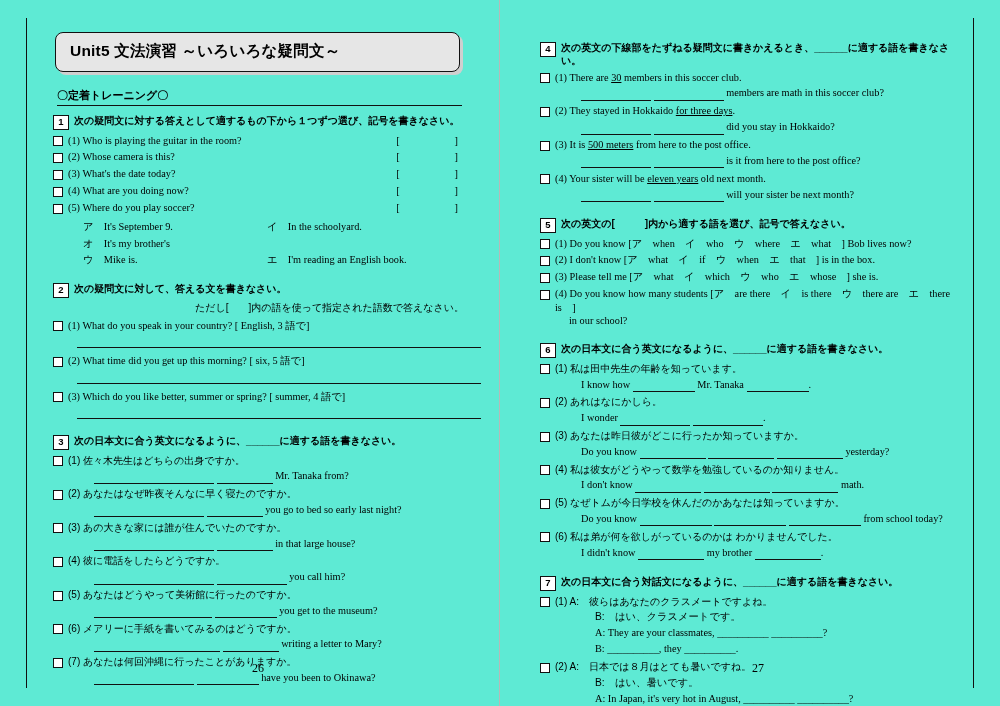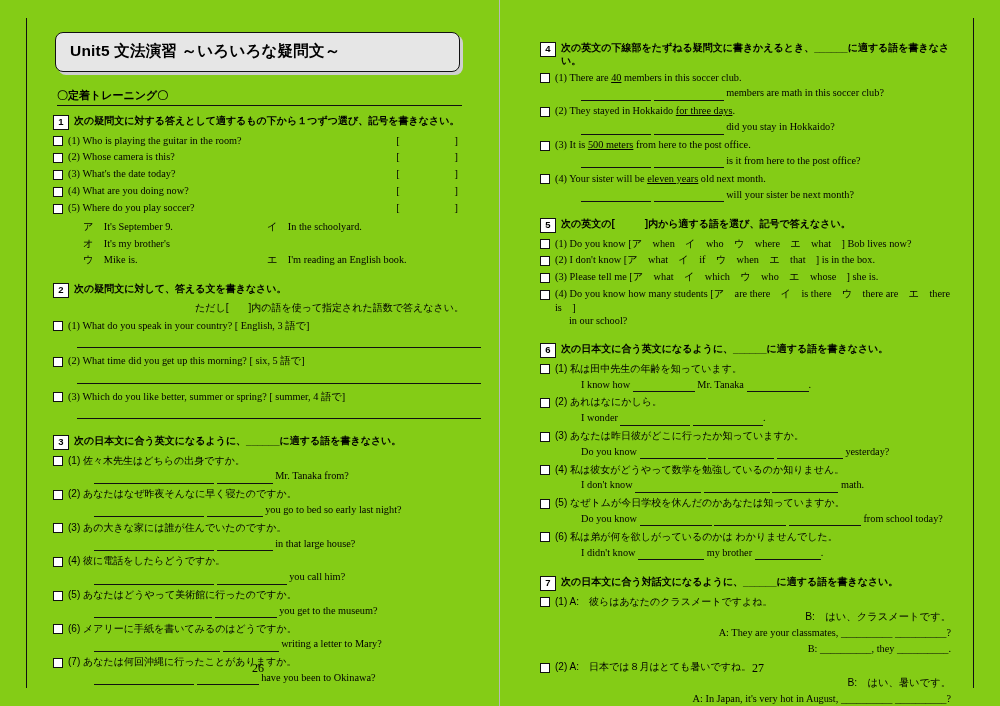--- a/index.html
+++ b/index.html
@@ -1,17 +1,17 @@
 <!DOCTYPE html>
 <html><head>
 <meta charset="utf-8">
 <style>
   html,body{margin:0;padding:0;background:#f2f2f2;}
   body{font-family:"Liberation Serif", serif;}
-  .page{position:relative;width:1000px;height:706px;background:#84cc16;overflow:hidden;}
+  .page{position:relative;width:1000px;height:706px;background:#5eead4;overflow:hidden;}
   .spine{position:absolute;left:499px;top:0;width:1px;height:706px;background:#b8b8b8;}
   .sheet{position:absolute;top:0;height:706px;width:500px;}
   .sheet.left{left:0;}
   .sheet.right{left:500px;}
   .inner{position:absolute;top:18px;bottom:18px;}
   .left .inner{left:26px;right:30px;border-left:1px solid #111;}
   .right .inner{left:30px;right:26px;border-right:1px solid #111;}
   .col{position:absolute;top:0;bottom:0;}
   .left .col{left:16px;right:0;}
   .right .col{left:0;right:16px;}
@@ -34,21 +34,21 @@
 
   .item{display:flex;align-items:flex-start;gap:5px;margin-top:3.5px;font-size:10.2px;line-height:1.3;}
   .cb{flex:0 0 auto;width:8px;height:8px;border:1px solid #111;margin-top:2.5px;background:#fff;}
   .item .body{flex:1 1 auto;}
   .en{font-family:"Liberation Serif", serif;font-size:10.3px;}
   .ja{font-family:"Liberation Sans", sans-serif;font-size:10px;}
   .u{text-decoration:underline;}
   .brk{display:flex;justify-content:space-between;align-items:baseline;}
   .bracket{font-family:"Liberation Serif", serif;font-size:10.3px;letter-spacing:6px;white-space:nowrap;padding-left:8px;}
   .sub{margin:2.5px 0 0 26px;font-size:10.3px;}
-  .sub2{margin:2.5px 0 0 40px;font-size:10.3px;text-align:right;}
+  .sub2{margin:2.5px 0 0 40px;font-size:10.3px;}
   .choices{margin:6px 0 0 30px;font-size:10.2px;}
   .choices div{margin-top:2.5px;display:flex;gap:34px;}
   .choices .c{min-width:150px;}
   .longline{border-bottom:1px solid #111;height:11px;margin:4px 0 0 24px;}
   .longline.w1{width:404px;}
   .pagenum{position:absolute;bottom:30px;width:100%;text-align:center;font-size:12px;font-family:"Liberation Serif", serif;padding-left:8px;}
   .blank{display:inline-block;border-bottom:1px solid #111;}
 </style>
 </head>
 <body>
@@ -238,21 +238,21 @@
 
         <div class="qblock" style="margin-top:24px;">
           <div class="qhead">
             <span class="qnum">4</span>
             <span class="qtext ja">次の英文の下線部をたずねる疑問文に書きかえるとき、______に適する語を書きなさい。</span>
           </div>
 
           <div class="item">
             <span class="cb"></span>
             <span class="body">
-              <span class="en"><span>(1)</span> <span>There are </span><span class="u">40</span><span> members in this soccer club.</span></span>
+              <span class="en"><span>(1)</span> <span>There are </span><span class="u">30</span><span> members in this soccer club.</span></span>
               <div class="sub en">
                 <span class="blank" style="width:70px;">&nbsp;</span> <span class="blank" style="width:70px;">&nbsp;</span> <span>members are math in this soccer club?</span>
               </div>
             </span>
           </div>
 
           <div class="item">
             <span class="cb"></span>
             <span class="body">
               <span class="en"><span>(2)</span> <span>They stayed in Hokkaido </span><span class="u">for three days</span><span>.</span></span>

